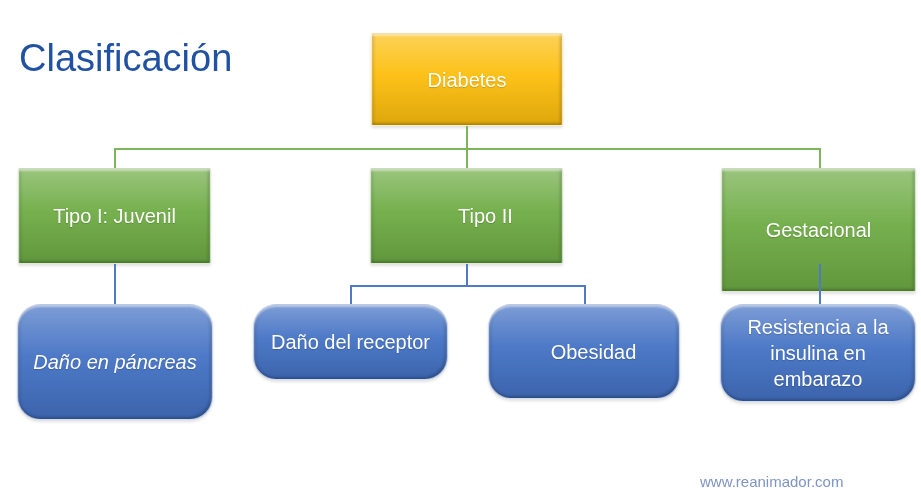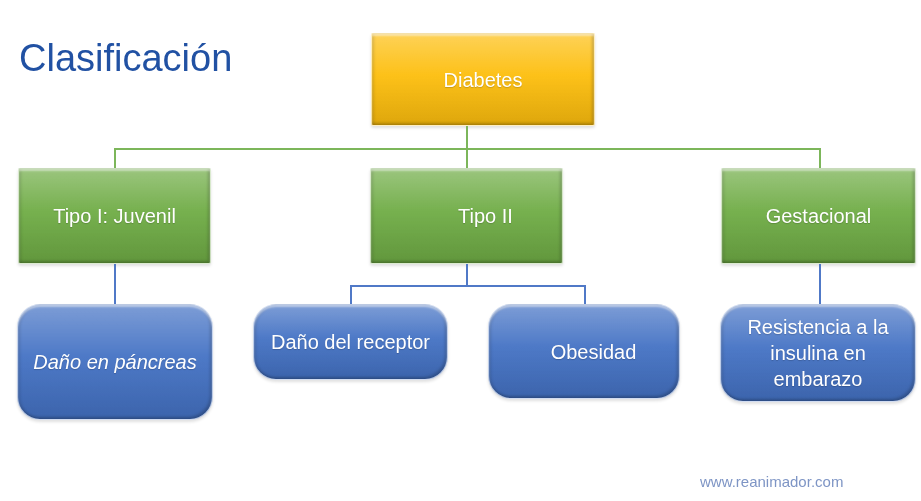--- a/index.html
+++ b/index.html
@@ -58,24 +58,24 @@
     position: absolute;
     left: 700px;
     top: 473px;
     width: 207px;
     text-align: left;
     font-size: 15px;
     color: var(--watermark-text, #7E95C5);
   }
 
   
-  #node-diabetes     { left: 371px; top: 33px;  width: 224px; height: 93px; }
+  #node-diabetes     { left: 371px; top: 33px;  width: 192px; height: 93px; }
   #node-tipo1        { left: 18px;  top: 168px; width: 193px; height: 96px; }
   #node-tipo2        { left: 370px; top: 168px; width: 193px; height: 96px; padding-left: 48px; }
-  #node-gestacional  { left: 721px; top: 168px; width: 195px; height: 96px; }
+  #node-gestacional  { left: 721px; top: 168px; width: 195px; height: 124px; }
   #node-pancreas     { left: 17px;  top: 304px; width: 196px; height: 116px; font-style: italic; }
   #node-receptor     { left: 253px; top: 304px; width: 195px; height: 76px; }
   #node-obesidad     { left: 488px; top: 304px; width: 192px; height: 95px; padding-left: 29px; }
   #node-resistencia  { left: 720px; top: 304px; width: 196px; height: 98px; }
 
   
   #gl-root-drop   { left: 466px; top: 126px; width: 2px;   height: 23px; }
   #gl-horizontal  { left: 114px; top: 148px; width: 707px; height: 2px;  }
   #gl-drop-left   { left: 114px; top: 148px; width: 2px;   height: 20px; }
   #gl-drop-mid    { left: 466px; top: 148px; width: 2px;   height: 20px; }

